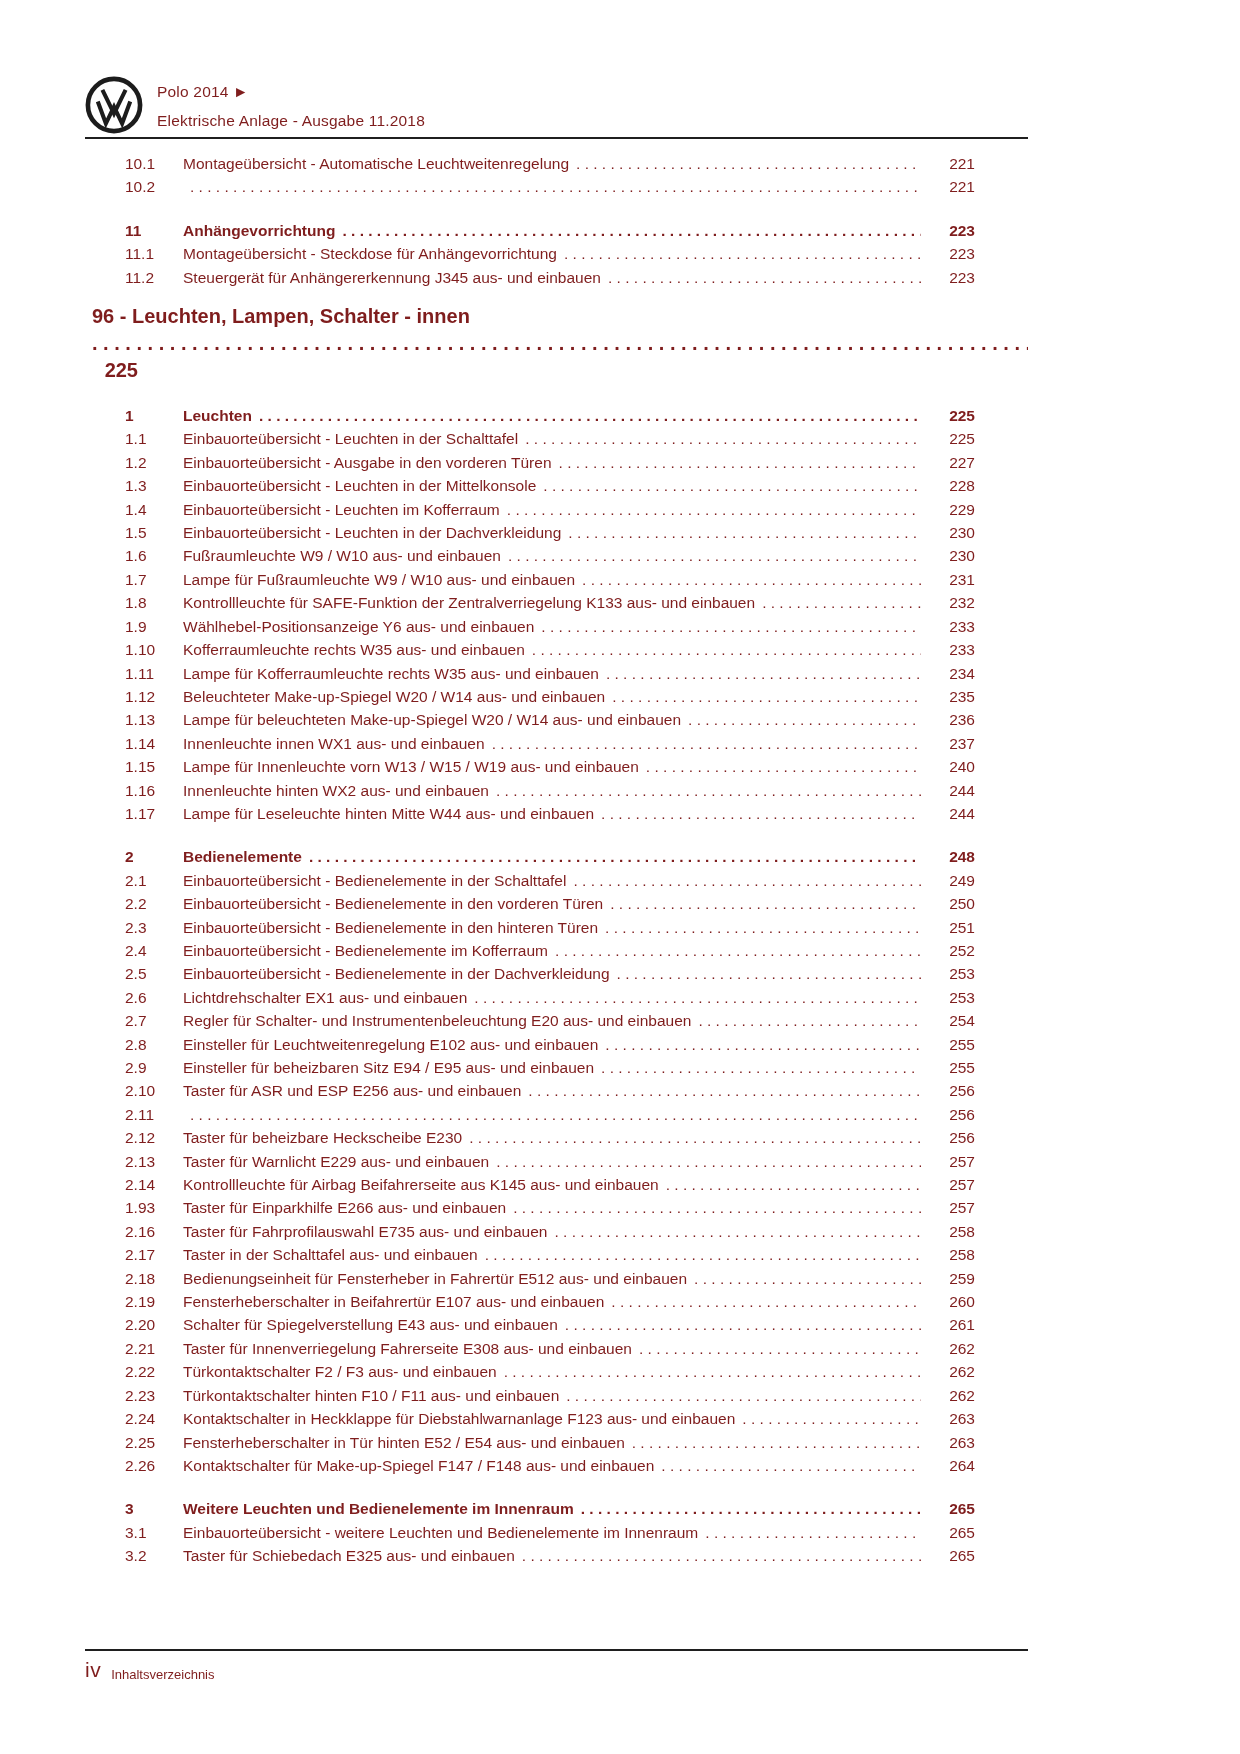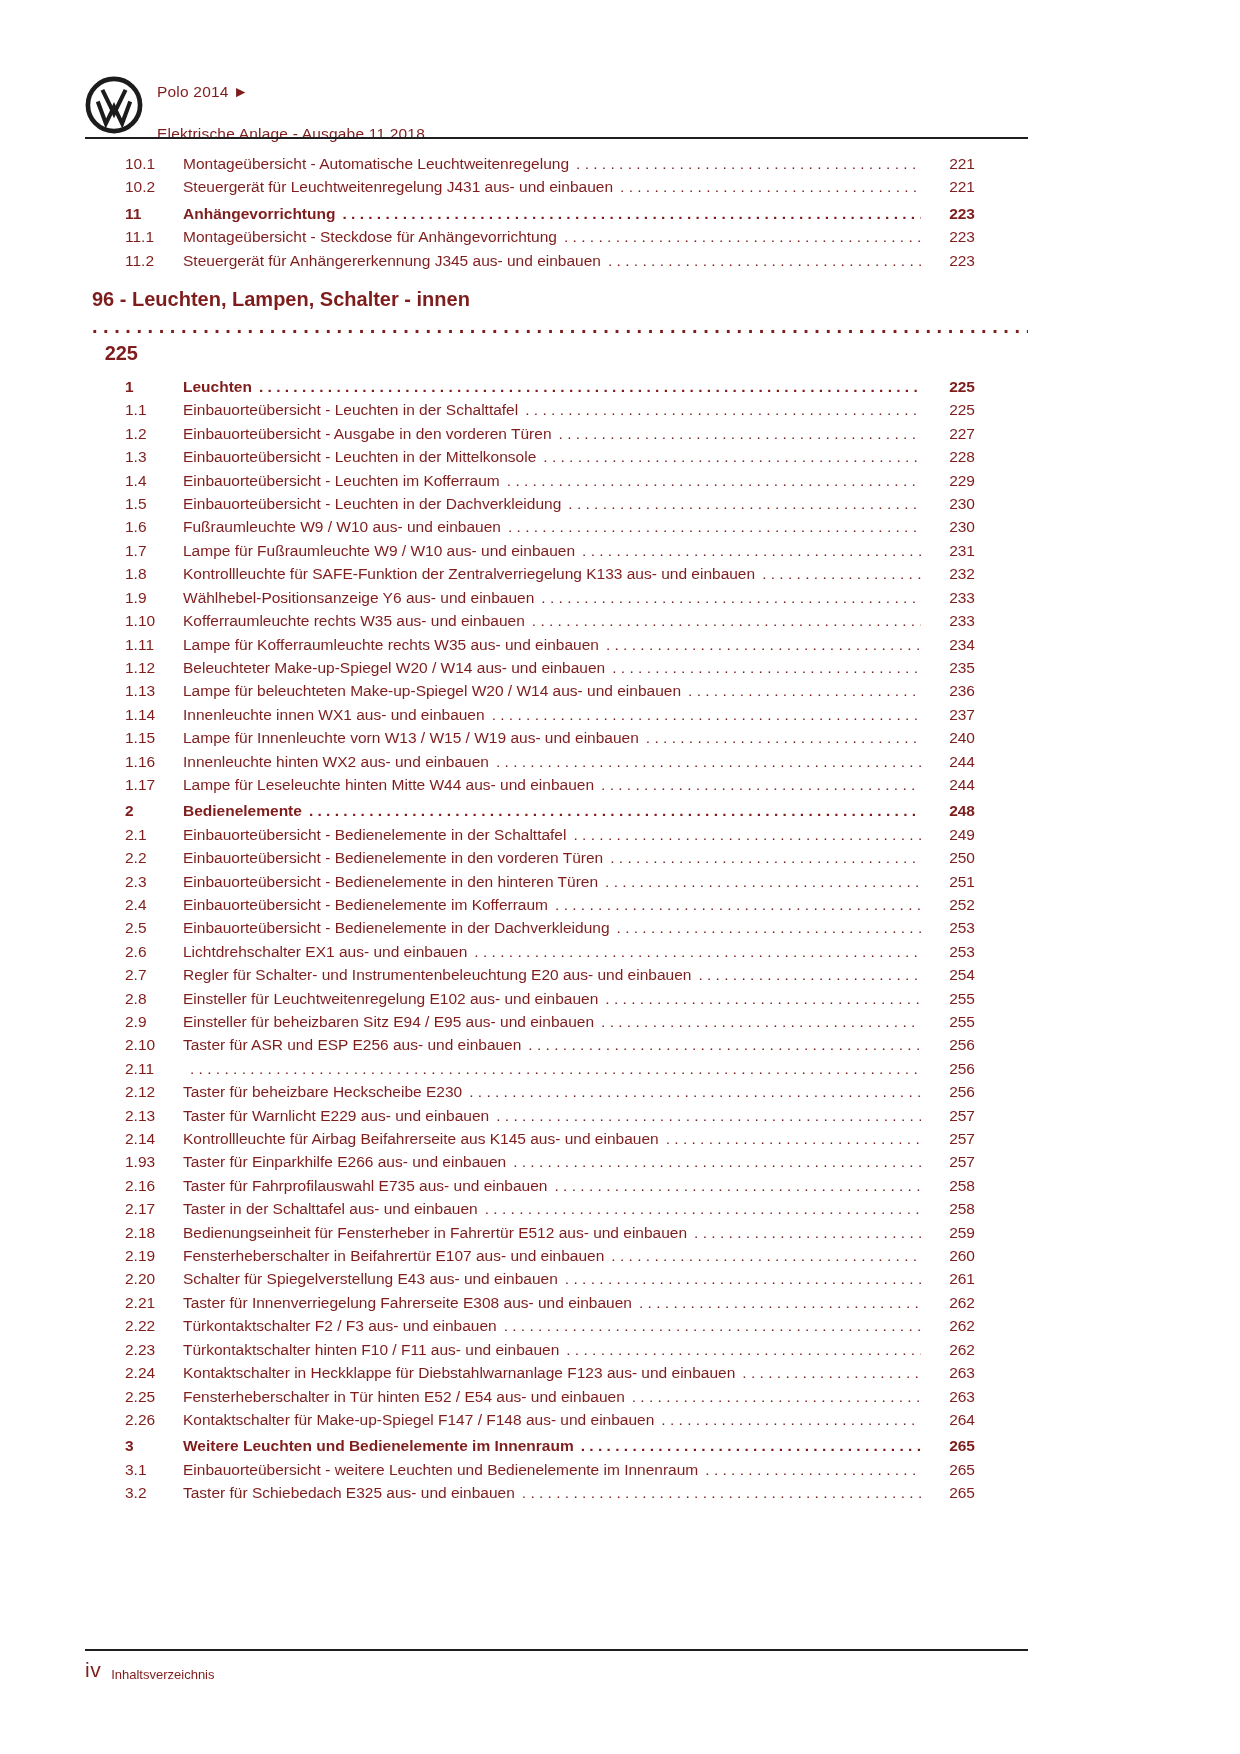--- a/index.html
+++ b/index.html
@@ -13,21 +13,21 @@
     overflow:hidden;
   }
 
   
   .header {
     position:absolute; left:85px; top:76px;
     display:flex; align-items:flex-start; gap:14px;
   }
   .logo { display:block; width:58px; height:58px; }
   .header-text .model   { font-size:15.5px; margin-top:7px; letter-spacing:.2px; }
-  .header-text .subtitle{ font-size:15.5px; margin-top:24px; letter-spacing:.2px; }
+  .header-text .subtitle{ font-size:15.5px; margin-top:11px; letter-spacing:.2px; }
   .header-rule {
     position:absolute; left:85px; top:137px;
     width:1070px; height:2px; background:#1f1f1f;
   }
 
   
   .toc { position:absolute; left:85px; top:152px; width:890px; }
   .toc-row {
     display:flex; align-items:baseline;
     font-size:15.5px; line-height:23.4px;
@@ -36,21 +36,21 @@
   .toc-row .num   { flex:none; width:58px; }
   .toc-row .title { flex:none; max-width:660px; overflow:hidden; }
   .toc-row .dots  {
     flex:1 1 auto; min-width:20px;
     overflow:hidden; white-space:nowrap;
     margin:0 8px 0 7px;
   }
   .toc-row .page-num { flex:none; width:46px; text-align:right; }
 
   .toc-row.sub, .toc-row.section { padding-left:40px; }
-  .toc-row.section { font-weight:bold; margin-top:3px;align-items:center; }
+  .toc-row.section { font-weight:bold; margin-top:20px;align-items:center; }
   .toc-row.chapter {
     font-weight:bold; font-size:20px; line-height:27px;
     margin:14px 0 8px 0;
     flex-direction:column;
   }
 
   
   .footer-rule {
     position:absolute; left:85px; top:1649px;
     width:1070px; height:2px; background:#1f1f1f;
@@ -84,21 +84,20 @@
 
   <main class="toc">
       <div class="toc-row sub">
     <span class="num">10.1</span>
     <span class="title">Montageübersicht - Automatische Leuchtweitenregelung</span>
     <span class="dots">. . . . . . . . . . . . . . . . . . . . . . . . . . . . . . . . . . . . . . . . . . . . . . . . . . . . . . . . . . . . . . . . . . . . . . . . . . . . . . . . . . . . . . . . . . . . . . . . . . . . . . . . . . . . . . . . . . . . . . . . . . . . . . . . . . . . . . . . . . . . </span>
     <span class="page-num">221</span>
   </div>
       <div class="toc-row sub">
     <span class="num">10.2</span>
-    <span class="title">Steuergerät für Leuchtweitenregelung J431 aus- und einbauen</span>
     <span class="dots">. . . . . . . . . . . . . . . . . . . . . . . . . . . . . . . . . . . . . . . . . . . . . . . . . . . . . . . . . . . . . . . . . . . . . . . . . . . . . . . . . . . . . . . . . . . . . . . . . . . . . . . . . . . . . . . . . . . . . . . . . . . . . . . . . . . . . . . . . . . . </span>
     <span class="page-num">221</span>
   </div>
       <div class="toc-row section">
     <span class="num">11</span>
     <span class="title">Anhängevorrichtung</span>
     <span class="dots">. . . . . . . . . . . . . . . . . . . . . . . . . . . . . . . . . . . . . . . . . . . . . . . . . . . . . . . . . . . . . . . . . . . . . . . . . . . . . . . . . . . . . . . . . . . . . . . . . . . . . . . . . . . . . . . . . . . . . . . . . . . . . . . . . . . . . . . . . . . . </span>
     <span class="page-num">223</span>
   </div>
       <div class="toc-row sub">

